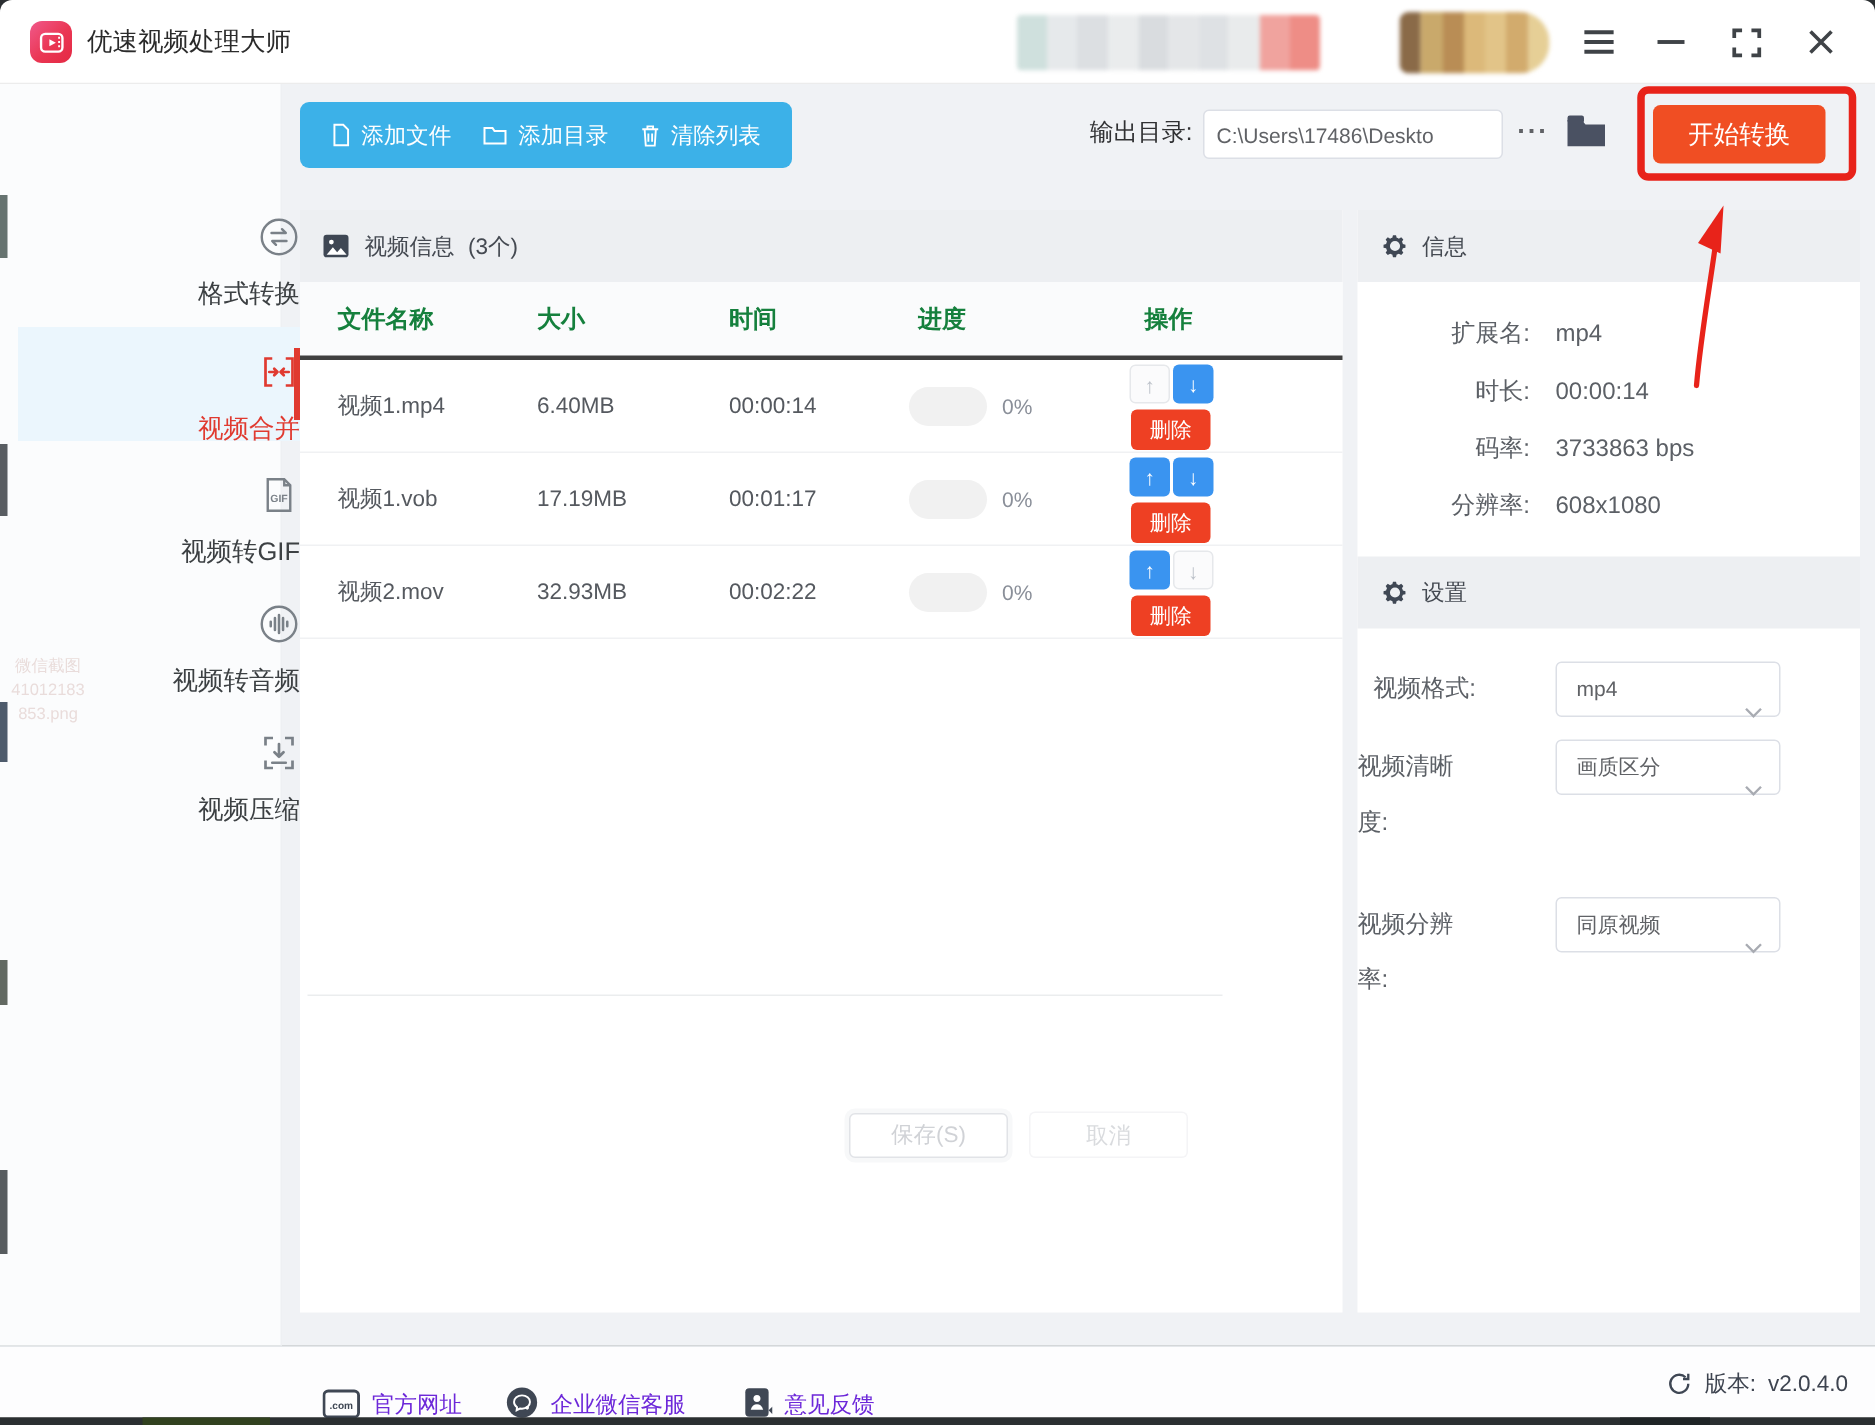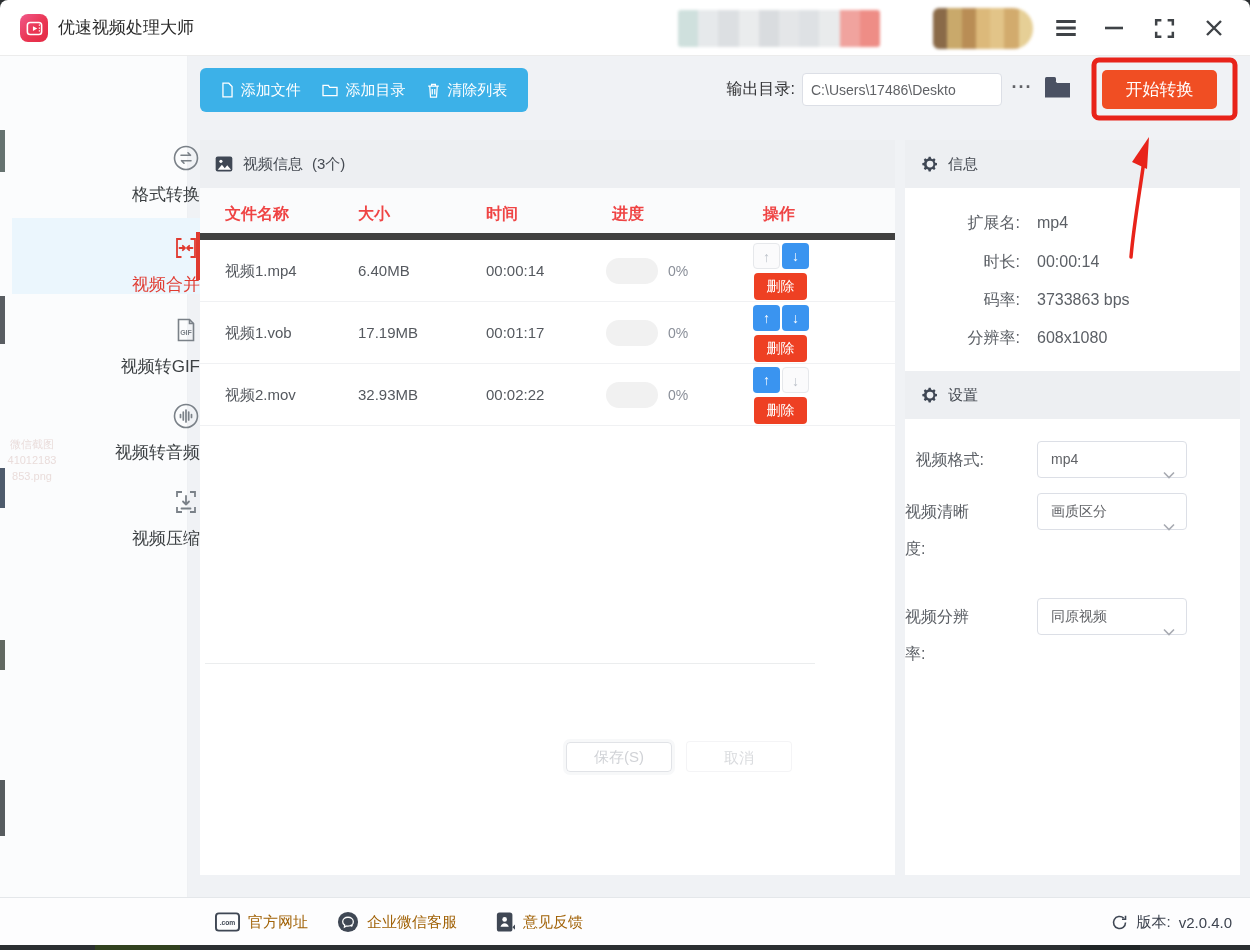--- a/index.html
+++ b/index.html
@@ -52,21 +52,21 @@
   .start-btn { position:absolute; left:1102px; top:70px; width:115px; height:39px;
                background:#f04e23; border:none; border-radius:5px; color:#fff; font-size:17px;
                cursor:pointer; font-family:"Liberation Sans","DejaVu Sans",sans-serif; }
 
   
   .table-card { position:absolute; left:200px; top:140px; width:695px; height:735px; background:#fff; }
   .card-head { position:absolute; left:0; top:0; width:695px; height:48px; background:#edeff2;
                display:flex; align-items:center; padding-left:14px; gap:9px;
                font-size:15px; color:#454a52; }
   .col-head { position:absolute; left:0; top:48px; width:695px; height:52px; background:#fafbfc;
-              border-bottom:7px solid #404040; font-size:16px; font-weight:bold; color:#ef4444; }
+              border-bottom:3px solid #404040; font-size:16px; font-weight:bold; color:#15803d; }
   .col-head span { position:absolute; line-height:52px; }
   .vrow { position:absolute; left:0; width:695px; height:62px; border-bottom:1px solid #f0f1f3; }
   .vrow span.cell { position:absolute; line-height:62px; font-size:15px; color:#55595f; }
   .pill { position:absolute; left:406px; top:18px; width:52px; height:26px; border-radius:13px; background:#f1f1f1; }
   .pct { position:absolute; left:468px; line-height:62px; font-size:14px; color:#8a8f99; }
   .op-btn { position:absolute; top:3px; width:27px; height:26px; border-radius:4px; border:none;
             background:#3a94f0; color:#fff; font-size:14px; line-height:26px; text-align:center;
             cursor:pointer; padding:0; }
   .op-btn.disabled { background:#fbfbfc; border:1px solid #e6e8eb; color:#bcc1c9; }
   .del-btn { position:absolute; left:554px; top:33px; width:53px; height:27px; background:#ee4023;
@@ -93,22 +93,22 @@
   .set-row { position:absolute; width:293px; height:37px; font-size:16px; color:#5c6066; }
   .set-row .slbl { position:absolute; right:214px; line-height:37px; }
   .select { position:absolute; left:132px; top:0; width:150px; height:37px; border:1px solid #dcdfe6;
             border-radius:4px; background:#fff; line-height:35px; padding-left:13px; font-size:14px;
             color:#606266; cursor:pointer; }
   .select .chev { position:absolute; right:11px; top:15px; }
 
   
   .footer { position:absolute; left:0; top:897px; width:1250px; height:48px; background:#fdfdfe;
             border-top:1px solid #e4e7ea; }
-  .flink { position:absolute; top:0; height:48px; display:flex; align-items:center; gap:8px;
-           font-size:15px; color:#a16207; cursor:pointer; }
+  .flink { position:absolute; top:0; height:48px; display:flex; align-items:flex-end; gap:8px;
+           font-size:15px; color:#6d28d9; cursor:pointer; }
   .version { position:absolute; right:18px; top:0; height:48px; display:flex; align-items:center;
              gap:8px; font-size:15px; color:#3e4450; }
 
   
   .desk-strip { position:absolute; left:0; bottom:0; width:1250px; height:5px; background:#2b2f31; }
   .desk-strip .patch { position:absolute; top:0; height:5px; }
   .fleck { position:absolute; left:0; width:5px; opacity:.85; }
   .ghost-desktop-text { position:absolute; left:1px; top:380px; width:62px; font-size:11px;
                         line-height:16px; color:rgba(200,160,155,.35); text-align:center; z-index:2; }
 

